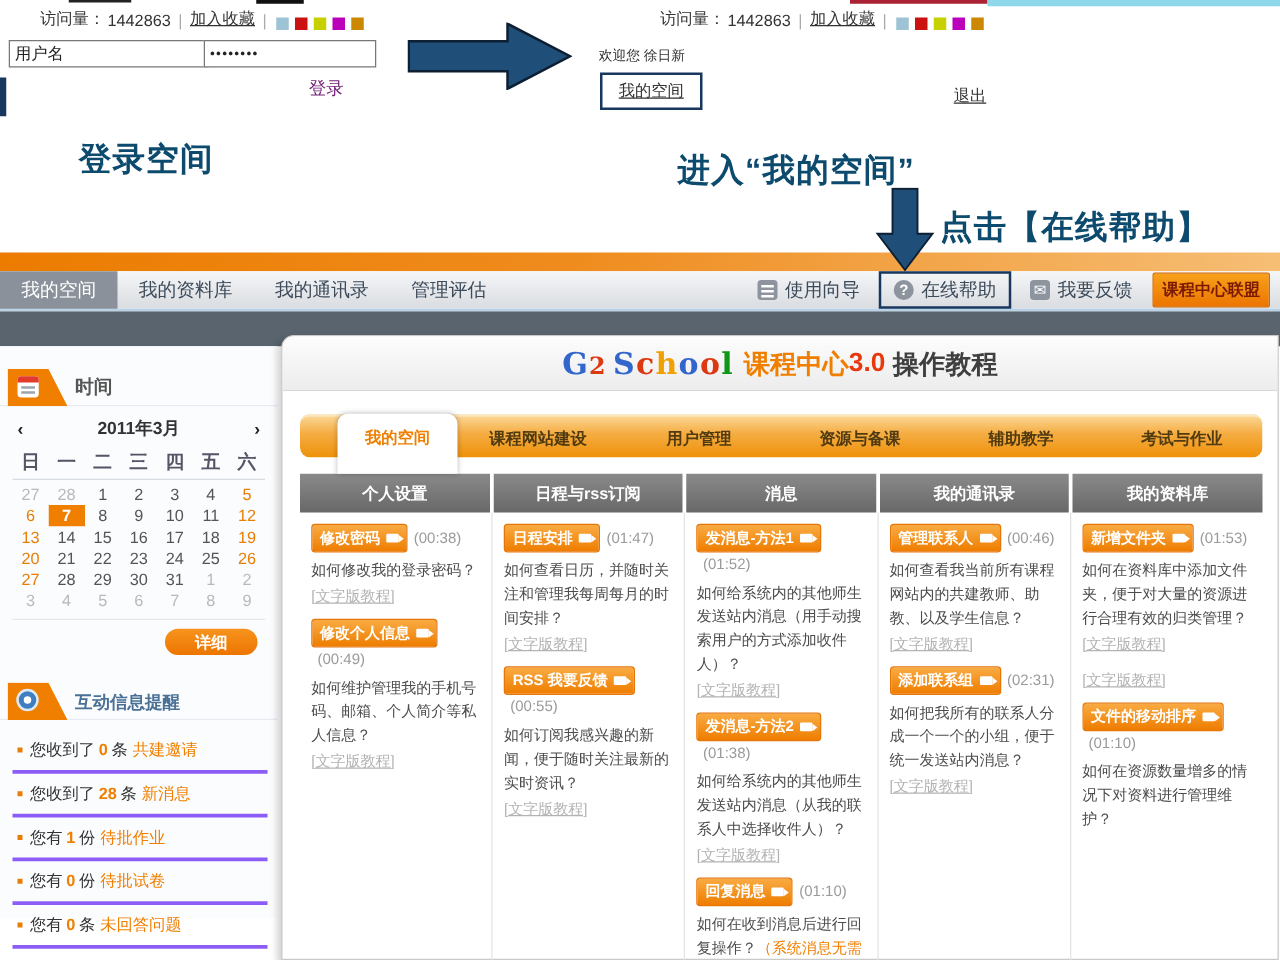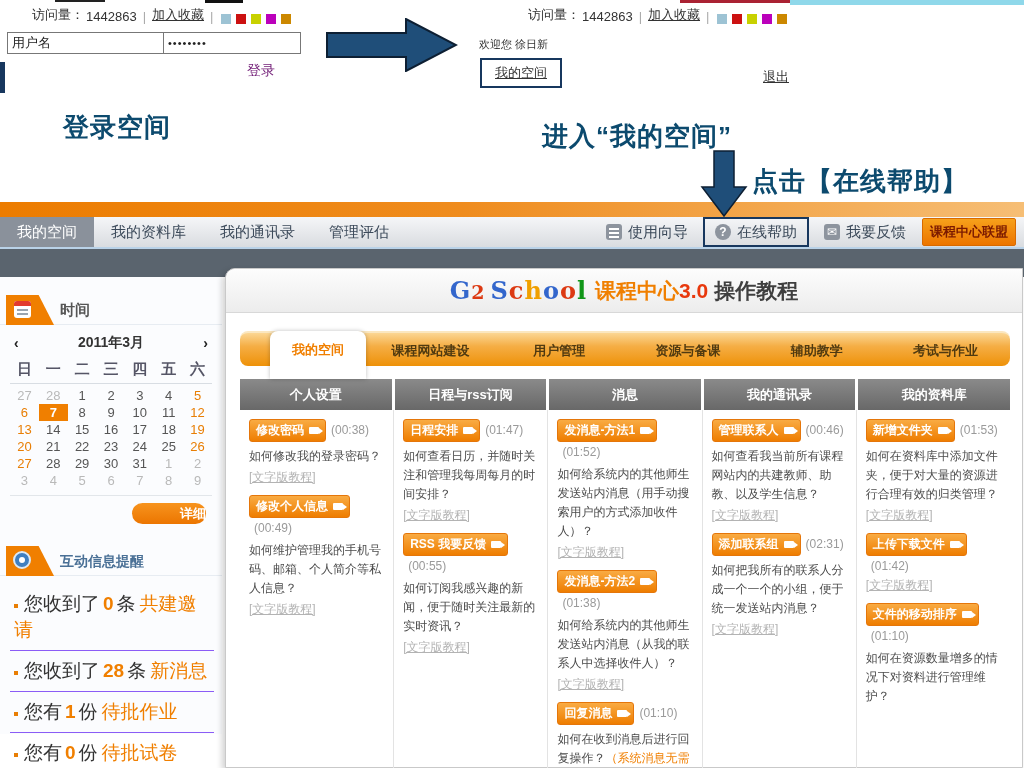--- a/index.html
+++ b/index.html
@@ -91,27 +91,27 @@
   .cal-dayhead, .cal-grid { display:grid; grid-template-columns:repeat(7,1fr); margin:0 10px; }
   .cal-dayhead { margin-top:8px; padding-bottom:4px; border-bottom:1px solid #d8dde3; }
   .cal-dayhead span { text-align:center; font-size:15px; font-weight:bold; color:#556; }
   .cal-grid { margin-top:3px; }
   .cal-d { text-align:center; font-size:13px; line-height:17px; height:17px; cursor:pointer; }
   .cal-d.out { color:#b9b9b9; }
   .cal-d.norm { color:#555; }
   .cal-d.wk { color:#E87E04; }
   .cal-d.sel { background:#F07F00; color:#fff; font-weight:bold; }
   .cal-foot { border-top:1px solid #e2e6ea; margin:6px 10px 0; padding-top:7px; text-align:right; }
-  .detail-btn { display:inline-block; width:74px; height:21px; line-height:21px; 
+  .detail-btn { display:inline-block; width:74px; height:21px; line-height:21px; text-align:center;
         background:linear-gradient(#F7941E,#EC7500); color:#fff; font-size:13px; font-weight:bold;
         border-radius:11px; cursor:pointer; margin-right:6px; }
 
   .notify-panel { margin-top:22px; }
   .notify-list { margin:8px 8px 0 10px; list-style:none; }
-  .notify-list li { padding:7px 0 7px 4px; border-bottom:1px solid #8b5cf6; font-size:19px; color:#333; }
+  .notify-list li { padding:7px 0 7px 4px; border-bottom:3px solid #8b5cf6; font-size:13px; color:#333; }
   .n-bullet { display:inline-block; width:4px; height:4px; background:#E87E04; margin-right:6px; vertical-align:2px; }
   .n-num { color:#F07F00; font-weight:bold; margin:0 3px; }
   .n-link { color:#F07F00; margin-left:4px; cursor:pointer; text-decoration:none; }
 
   
   .panel { position:absolute; left:225px; top:268px; width:798px; height:500px; background:#fff;
            border:1px solid #c9c9c9; border-top-left-radius:10px; z-index:6;
            box-shadow:-3px 3px 6px rgba(0,0,0,0.18); }
   .panel-header { height:44px; background:linear-gradient(#fdfdfd,#ececec); border-bottom:1px solid #d8d8d8;
            border-top-left-radius:10px; display:flex; align-items:center; justify-content:center;
@@ -435,24 +435,20 @@
       <div class="t-col">
         <div class="entry">
           <div><span class="vbtn">
                 <span>新增文件夹</span>
                 <span class="cam"></span>
               </span><span class="vtime">(01:53)</span></div>
           <div class="desc">如何在资料库中添加文件夹，便于对大量的资源进行合理有效的归类管理？</div>
           <a class="tlink">[文字版教程]</a>
         </div>
         <div class="entry">
-          <div><span class="vbtn">
-                <span>上传下载文件</span>
-                <span class="cam"></span>
-              </span><span class="vtime">(01:42)</span></div>
           <a class="tlink">[文字版教程]</a>
         </div>
         <div class="entry">
           <div><span class="vbtn">
                 <span>文件的移动排序</span>
                 <span class="cam"></span>
               </span><span class="vtime">(01:10)</span></div>
           <div class="desc">如何在资源数量增多的情况下对资料进行管理维护？</div>
 
         </div>

